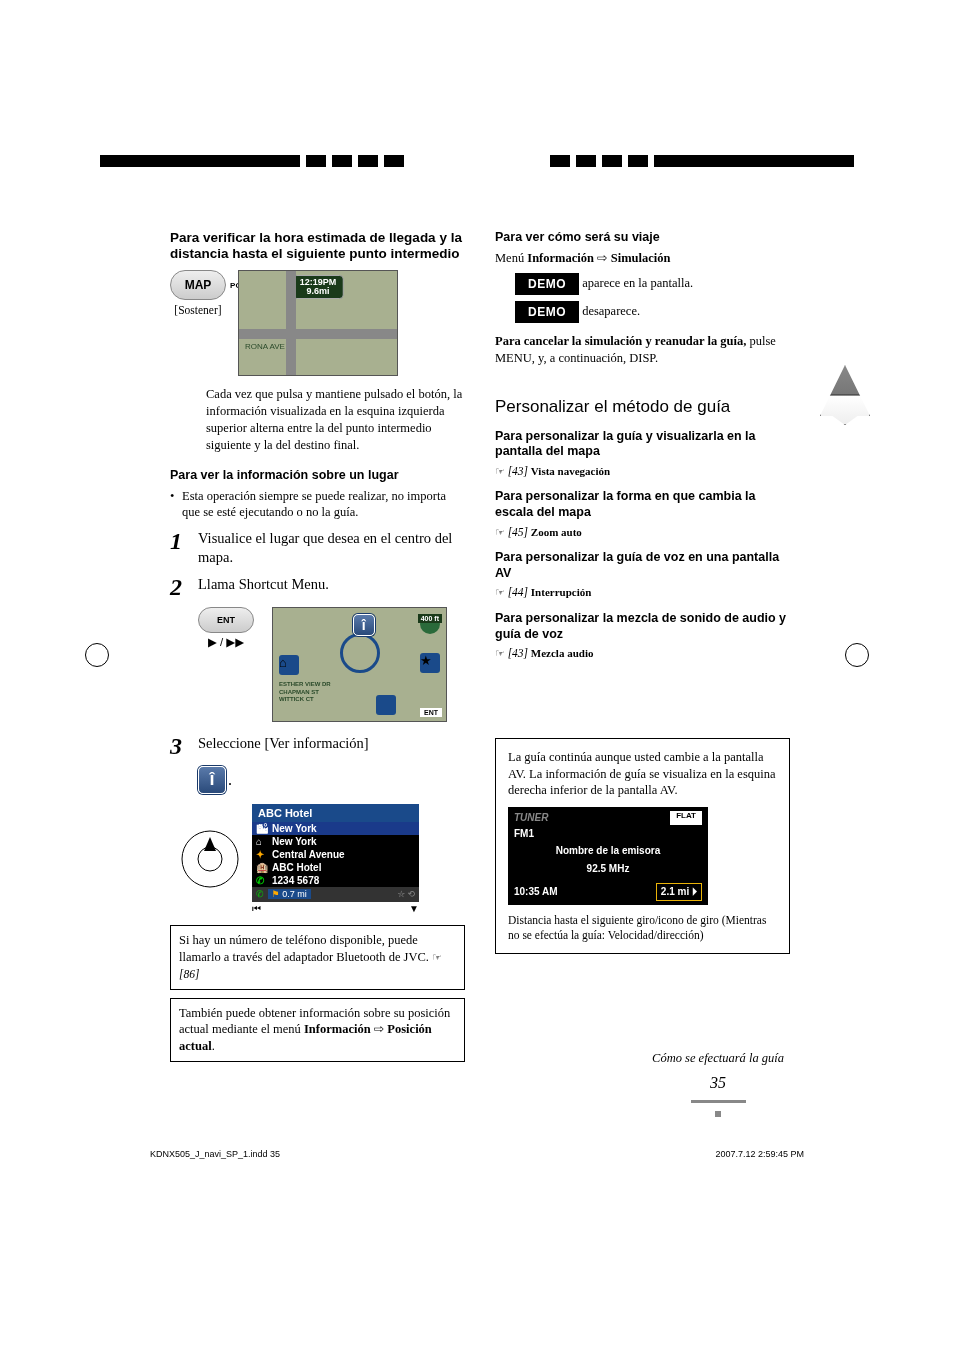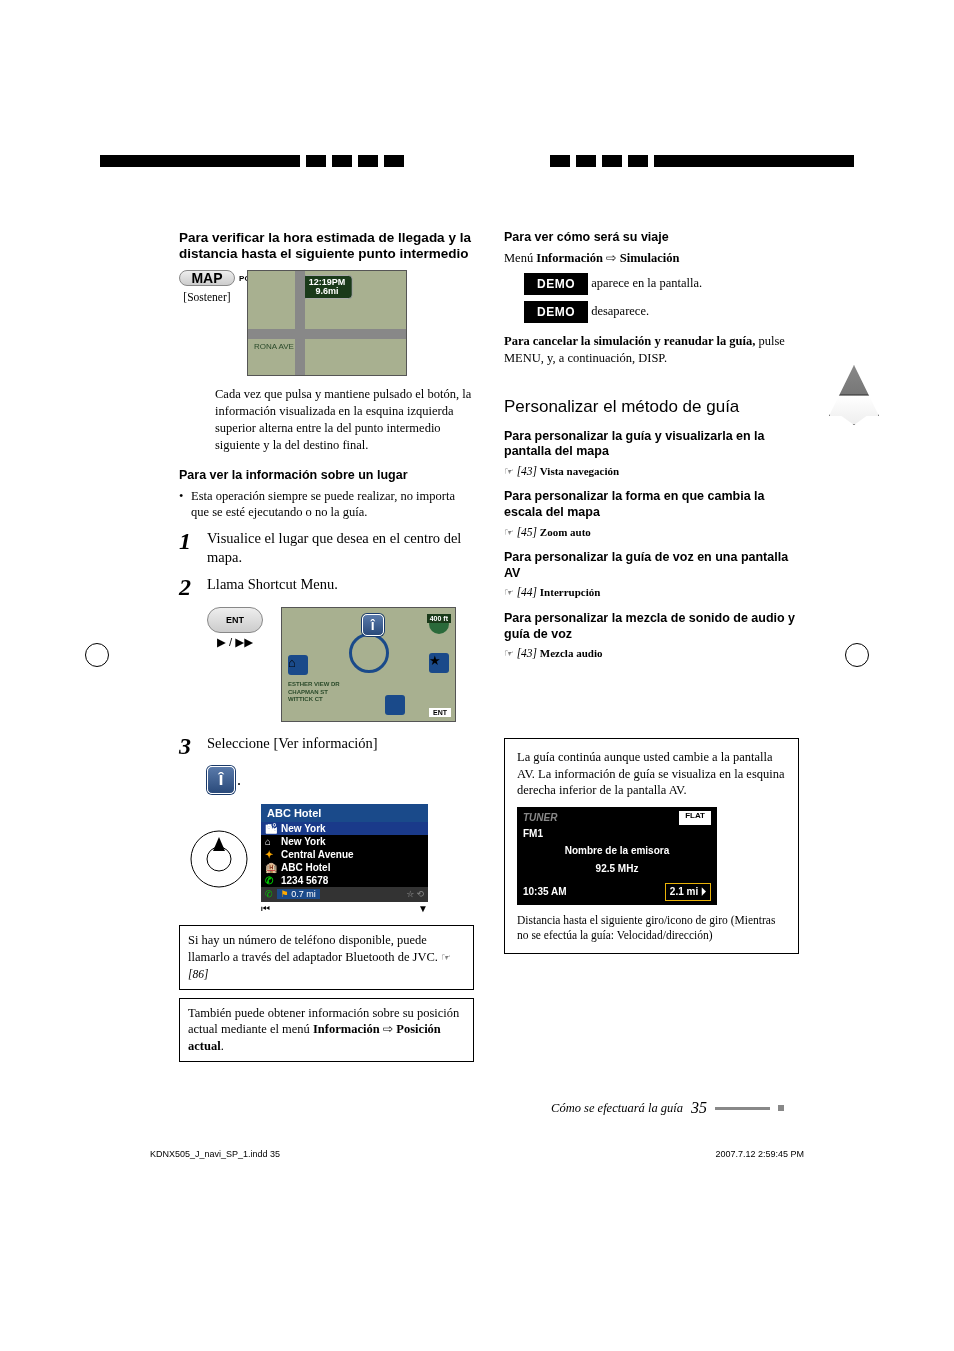--- a/index.html
+++ b/index.html
@@ -17,41 +17,41 @@
   .reg-left { left: 100px; }
   .reg-right { right: 100px; }
   .reg-block { background: #000; height: 12px; }
   .reg-side { width: 24px; height: 24px; border: 1px solid #000; border-radius: 50%; position: absolute; top: 50%; transform: translateY(-50%); }
   .reg-side.left { left: 85px; }
   .reg-side.right { right: 85px; }
   
   .page {
     position: absolute;
     top: 230px;
-    left: 179px;
+    left: 170px;
     width: 620px;
     display: flex;
     gap: 30px;
   }
   .col { flex: 1; min-width: 0; }
   
   h2 { font-size: 13.5px; font-weight: bold; margin-bottom: 8px; line-height: 1.2; font-family: Arial, sans-serif; }
   h3 { font-size: 17px; font-weight: normal; margin: 10px 0 8px; font-family: Arial, sans-serif; }
   h4 { font-size: 12.5px; font-weight: bold; margin-bottom: 4px; font-family: Arial, sans-serif; line-height: 1.25; }
   p { font-size: 12.5px; line-height: 1.35; margin-bottom: 6px; }
   .small { font-size: 11.5px; }
   ul { list-style: none; padding-left: 12px; }
   ul li { position: relative; font-size: 12.5px; line-height: 1.35; margin-bottom: 4px; }
   ul li:before { content: "•"; position: absolute; left: -12px; }
   
   .step { display: flex; gap: 10px; margin: 8px 0; align-items: flex-start; }
   .step-num { font-size: 24px; font-weight: bold; font-style: italic; font-family: Georgia, serif; line-height: 1; width: 18px; flex-shrink: 0; }
   .step-text { font-size: 14.5px; line-height: 1.3; }
   
-  .button-map { width: 56px; height: 16px; background: linear-gradient(#eee,#ccc); border: 1px solid #888; border-radius: 16px; display: inline-flex; align-items: center; justify-content: center; font-size: 14px; font-weight: bold; font-family: Arial; position: relative; }
+  .button-map { width: 56px; height: 30px; background: linear-gradient(#eee,#ccc); border: 1px solid #888; border-radius: 16px; display: inline-flex; align-items: center; justify-content: center; font-size: 12px; font-weight: bold; font-family: Arial; position: relative; }
   .button-map:after { content: "POS"; position: absolute; right: -22px; font-size: 8px; }
   .button-ent { width: 56px; height: 26px; background: linear-gradient(#eee,#ccc); border: 1px solid #888; border-radius: 14px; display: inline-flex; align-items: center; justify-content: center; font-size: 9px; font-weight: bold; font-family: Arial; }
   
   .map-box { width: 160px; height: 106px; background: #a8b090; border: 1px solid #555; position: relative; overflow: hidden; }
   .map-time { position: absolute; top: 4px; left: 50%; transform: translateX(-50%); background: #1a3a1a; color: #fff; font-size: 9px; font-weight: bold; padding: 2px 6px; border-radius: 4px; font-family: Arial; text-align: center; line-height: 1; border: 1px solid #aaa; }
   .map-road { position: absolute; background: #888; }
   
   .shortcut-map { width: 175px; height: 115px; background: #a8b090; border: 1px solid #555; position: relative; overflow: hidden; }
   .sm-circle { position: absolute; left: 50%; top: 40%; width: 40px; height: 40px; border: 3px solid #1a4a8a; border-radius: 50%; transform: translate(-50%, -50%); }
   .sm-icon { position: absolute; width: 20px; height: 20px; background: #1a4a8a; border-radius: 3px; }
@@ -77,21 +77,21 @@
   .av-box { border: 1px solid #000; padding: 10px 12px; margin-top: 20px; font-size: 12px; line-height: 1.35; }
   .av-screen { width: 200px; background: #000; color: #fff; font-family: Arial; font-size: 10px; padding: 4px 6px; margin: 8px 0; }
   .av-tuner { font-style: italic; font-weight: bold; color: #888; display: flex; justify-content: space-between; }
   .av-band { font-weight: bold; margin: 2px 0; }
   .av-station { text-align: center; font-weight: bold; margin: 4px 0; }
   .av-freq { text-align: center; font-weight: bold; }
   .av-bottom { display: flex; justify-content: space-between; margin-top: 8px; font-weight: bold; align-items: center; }
   .av-dist { border: 1px solid #eab308; padding: 1px 4px; }
   .av-caption { font-size: 11.5px; margin-top: 6px; line-height: 1.3; }
   
-  .footer { position: absolute; bottom: 234px; right: 170px; font-style: italic; font-size: 12.5px; display: flex; align-items: center; gap: 8px; }
+  .footer { position: absolute; bottom: 234px; right: 170px; font-style: italic; font-size: 12.5px; display: flex; align-items: center; gap: 8px; flex-direction: column; }
   .footer-num { font-size: 16px; font-style: italic; font-weight: normal; }
   .footer-line { width: 55px; height: 3px; background: #888; }
   .footer-dot { width: 6px; height: 6px; background: #888; }
   
   .print-footer { position: absolute; bottom: 192px; left: 150px; right: 150px; display: flex; justify-content: space-between; font-size: 9px; font-family: Arial; color: #000; border-top: 0; }
   
   .arrow-sym { font-family: Arial; }
   .hand-icon { font-family: Arial; font-size: 11px; }
 </style>
 </head>

